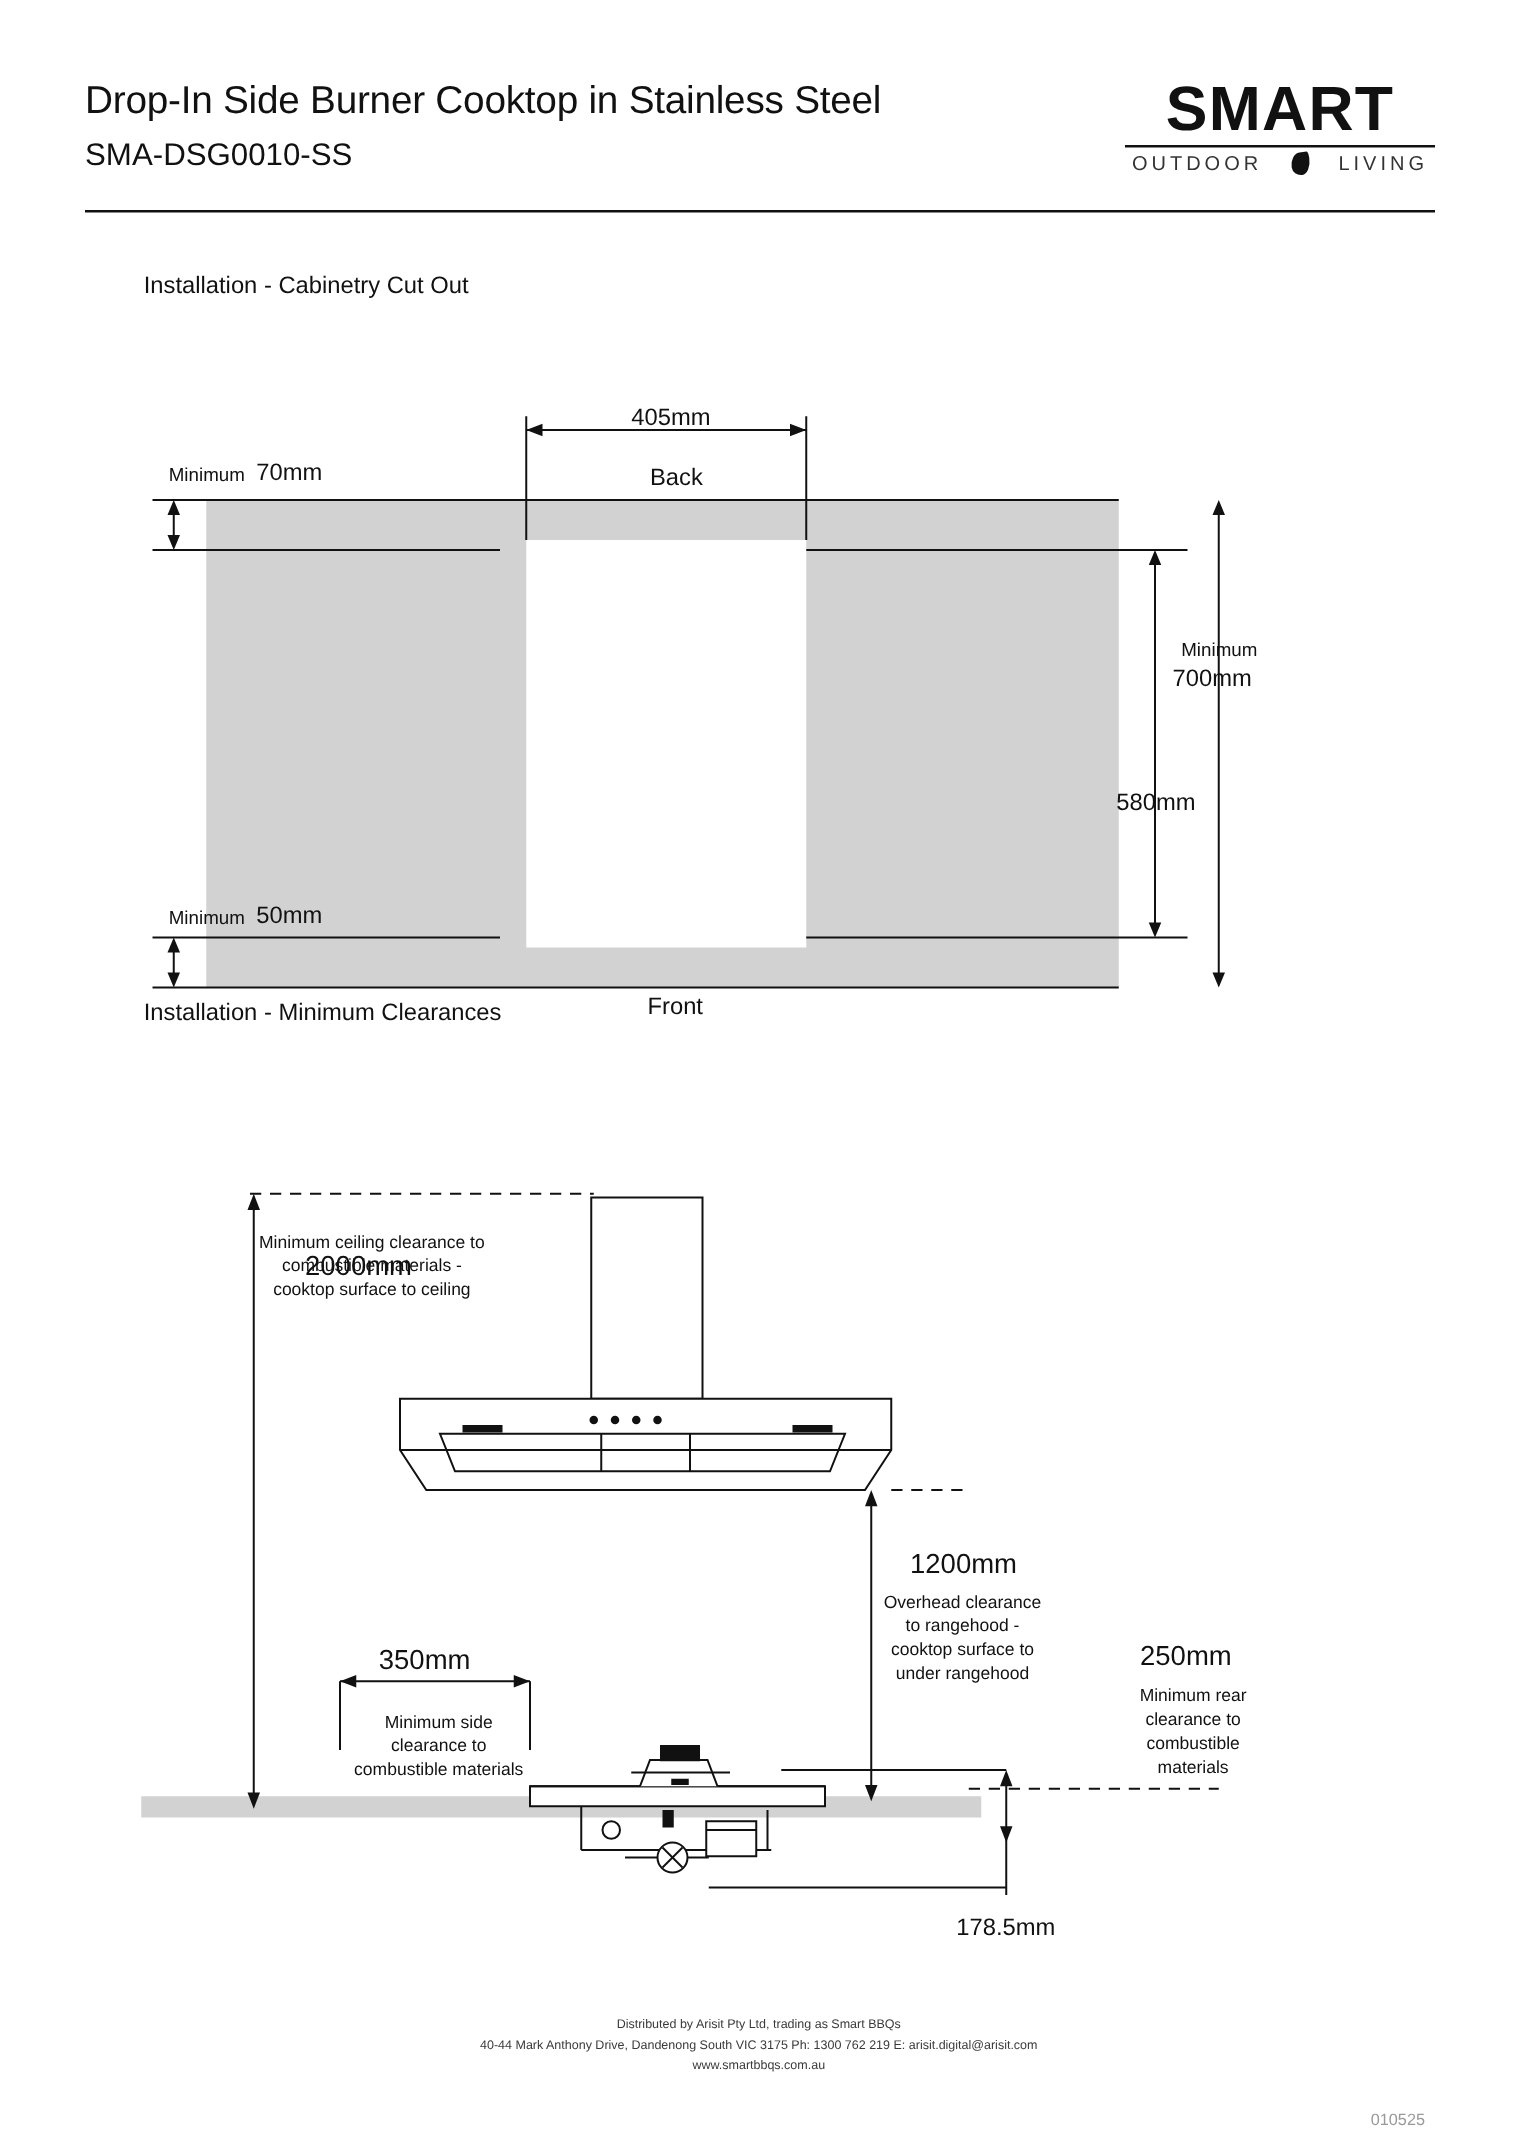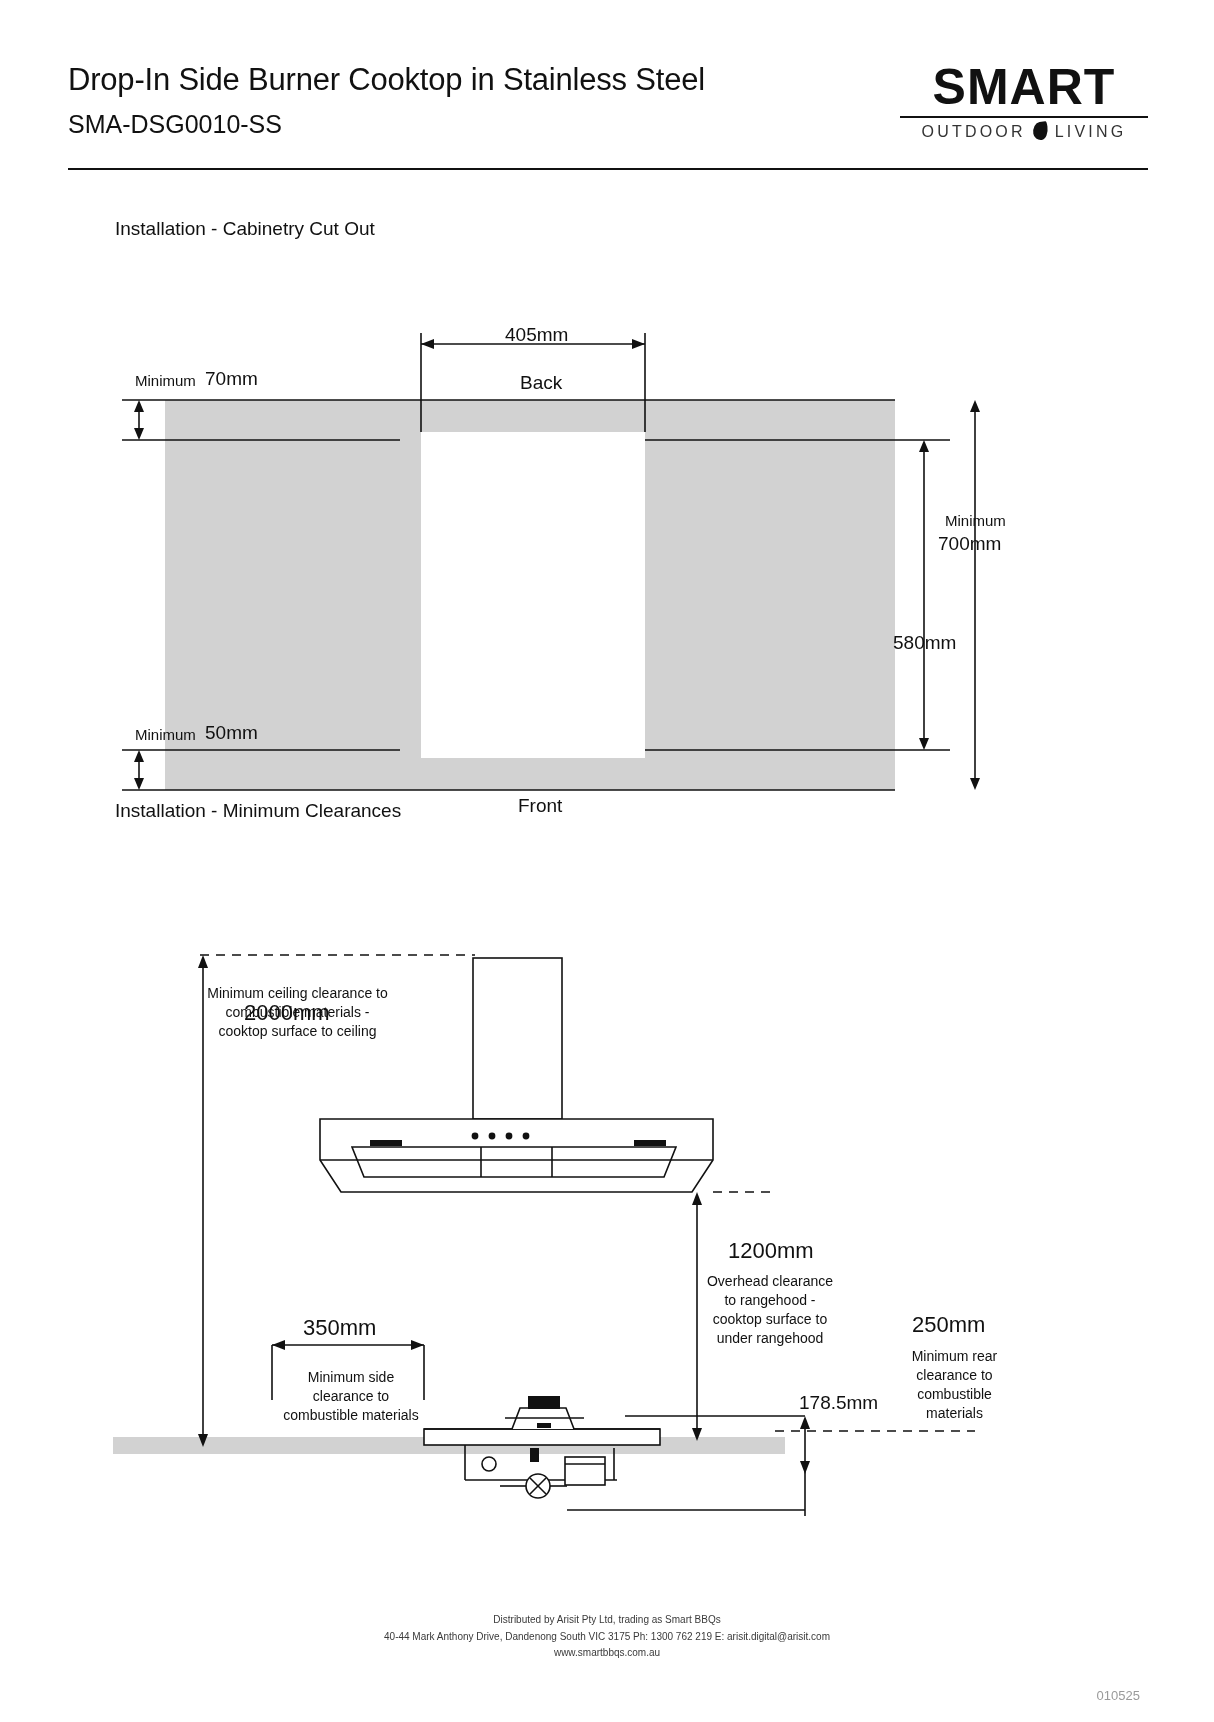--- a/index.html
+++ b/index.html
@@ -61,21 +61,21 @@
     background: #111;
     margin: 4px 0 5px 0;
   }
   .logo-sub {
     font-size: 16px;
     letter-spacing: 3.2px;
     color: #333;
     display: flex;
     align-items: center;
     justify-content: center;
-    gap: 7px;
+    gap: 23px;
   }
   .flame {
     display: inline-block;
     width: 15px;
     height: 18px;
     background: #111;
     border-radius: 52% 10% 50% 50% / 60% 30% 70% 40%;
     transform: rotate(-8deg);
     position: relative;
     top: -1px;
@@ -297,21 +297,21 @@
 
   <div class="lbl-lg" style="left:728px; top:1238px; font-size:22px;">1200mm</div>
   <div class="lbl-c" style="left:705px; top:1272px; width:130px;">Overhead clearance to rangehood - cooktop surface to under rangehood</div>
 
   <div class="lbl-lg" style="left:303px; top:1315px; font-size:22px;">350mm</div>
   <div class="lbl-c" style="left:276px; top:1368px; width:150px;">Minimum side clearance to combustible materials</div>
 
   <div class="lbl-lg" style="left:912px; top:1312px; font-size:22px;">250mm</div>
   <div class="lbl-c" style="left:892px; top:1347px; width:125px;">Minimum rear clearance to combustible materials</div>
 
-  <div class="lbl-lg" style="left:765px; top:1392px;margin-left:34px;">178.5mm</div>
+  <div class="lbl-lg" style="left:765px; top:1532px;">178.5mm</div>
 
   <div class="footer">
     <div>Distributed by Arisit Pty Ltd, trading as Smart BBQs</div>
     <div>40-44 Mark Anthony Drive, Dandenong South VIC 3175  Ph: 1300 762 219  E: arisit.digital@arisit.com</div>
     <div>www.smartbbqs.com.au</div>
   </div>
   <div class="docnum">010525</div>
 
 </div>
 

